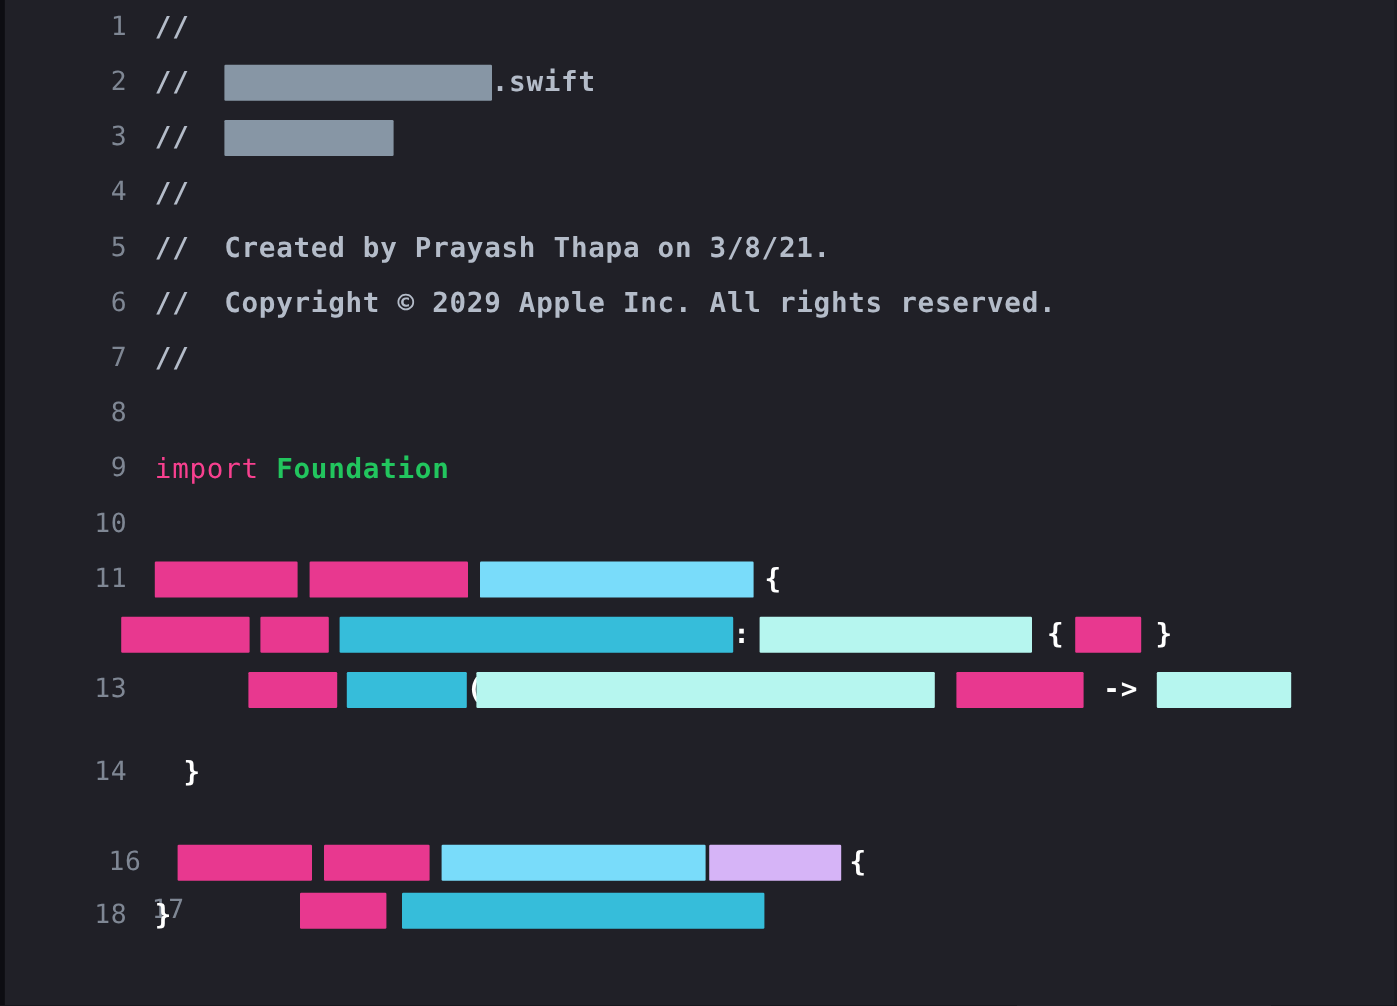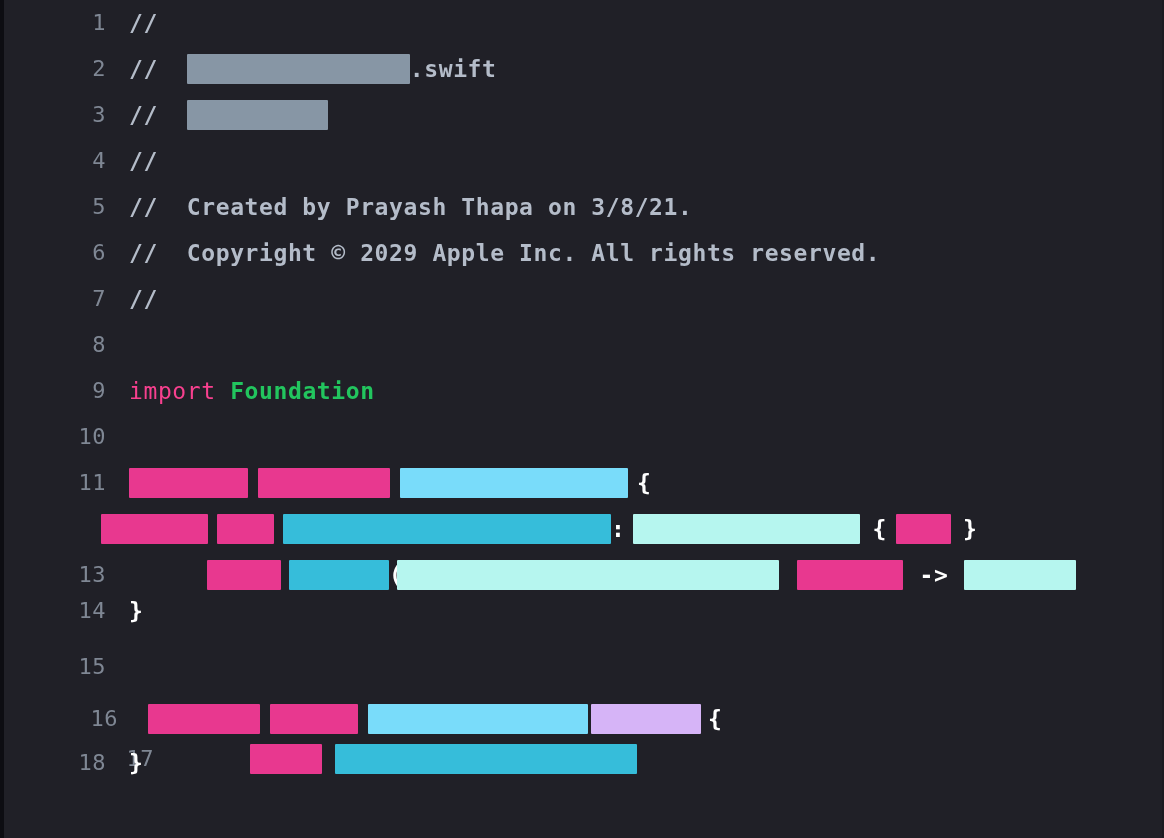--- a/index.html
+++ b/index.html
@@ -143,26 +143,25 @@
         <div class="gutter">11</div>
         <div class="content"><span class="redact" style="width: 119px; background: rgb(232, 56, 143);"></span><span class="spacer" style="width: 10px;"></span><span class="redact" style="width: 132px; background: rgb(232, 56, 143);"></span><span class="spacer" style="width: 10px;"></span><span class="redact" style="width: 228px; background: rgb(121, 220, 250);"></span><span class="spacer" style="width: 9px;"></span><span class="tok-punc">{</span></div>
       </div>
       <div class="code-line" style="top: 506px;">
         <div class="content"><span class="spacer" style="width: 78px;"></span><span class="redact" style="width: 107px; background: rgb(232, 56, 143);"></span><span class="spacer" style="width: 9px;"></span><span class="redact" style="width: 57px; background: rgb(232, 56, 143);"></span><span class="spacer" style="width: 9px;"></span><span class="redact" style="width: 328px; background: rgb(54, 189, 218);"></span><span class="tok-punc">:</span><span class="spacer" style="width: 8px;"></span><span class="redact" style="width: 227px; background: rgb(182, 246, 239);"></span><span class="spacer" style="width: 12px;"></span><span class="tok-punc">{</span><span class="spacer" style="width: 9px;"></span><span class="redact" style="width: 55px; background: rgb(232, 56, 143);"></span><span class="spacer" style="width: 12px;"></span><span class="tok-punc">}</span></div>
       </div>
       <div class="code-line" style="top: 552px;">
         <div class="gutter">13</div>
         <div class="content"><span class="spacer" style="width: 78px;"></span><span class="redact" style="width: 74px; background: rgb(232, 56, 143);"></span><span class="spacer" style="width: 8px;"></span><span class="redact" style="width: 100px; background: rgb(54, 189, 218);"></span><span class="tok-punc">(</span><span class="spacer" style="margin-left: -6px; width: 0px;"></span><span class="redact" style="width: 382px; background: rgb(182, 246, 239);"></span><span class="spacer" style="width: 18px;"></span><span class="redact" style="width: 106px; background: rgb(232, 56, 143);"></span><span class="spacer" style="width: 16px;"></span><span class="tok-punc">-&gt;</span><span class="spacer" style="width: 16px;"></span><span class="redact" style="width: 112px; background: rgb(182, 246, 239);"></span></div>
       </div>
-      <div class="code-line" style="top: 588px;">
+      <div class="code-line" style="top: 621px; gap: 24px;">
         <div class="gutter">14</div>
         <div class="content"><span class="tok-punc">}</span></div>
       </div>
       <div class="code-line" style="top: 644px;">
-        <div class="gutter">15</div>
         <div class="content"></div>
       </div>
       <div class="code-line" style="top: 696px; margin-left: 12px;">
         <div class="gutter">16</div>
         <div class="content"><span class="spacer" style="width: 7px;"></span><span class="redact" style="width: 112px; background: rgb(232, 56, 143);"></span><span class="spacer" style="width: 10px;"></span><span class="redact" style="width: 88px; background: rgb(232, 56, 143);"></span><span class="spacer" style="width: 10px;"></span><span class="redact" style="width: 220px; background: rgb(121, 220, 250);"></span><span class="spacer" style="width: 3px;"></span><span class="redact" style="width: 110px; background: rgb(214, 180, 247);"></span><span class="spacer" style="width: 7px;"></span><span class="tok-punc">{</span></div>
       </div>
       <div class="code-line" style="top: 736px; padding-left: 48px;">
         <div class="gutter">17</div>
         <div class="content"><span class="spacer" style="width: 71px;"></span><span class="tok-punc">(</span><span class="spacer" style="margin-left: -12px; width: 0px;"></span><span class="redact" style="width: 72px; background: rgb(232, 56, 143);"></span><span class="spacer" style="width: 13px;"></span><span class="redact" style="width: 302px; background: rgb(54, 189, 218);"></span></div>
       </div>

